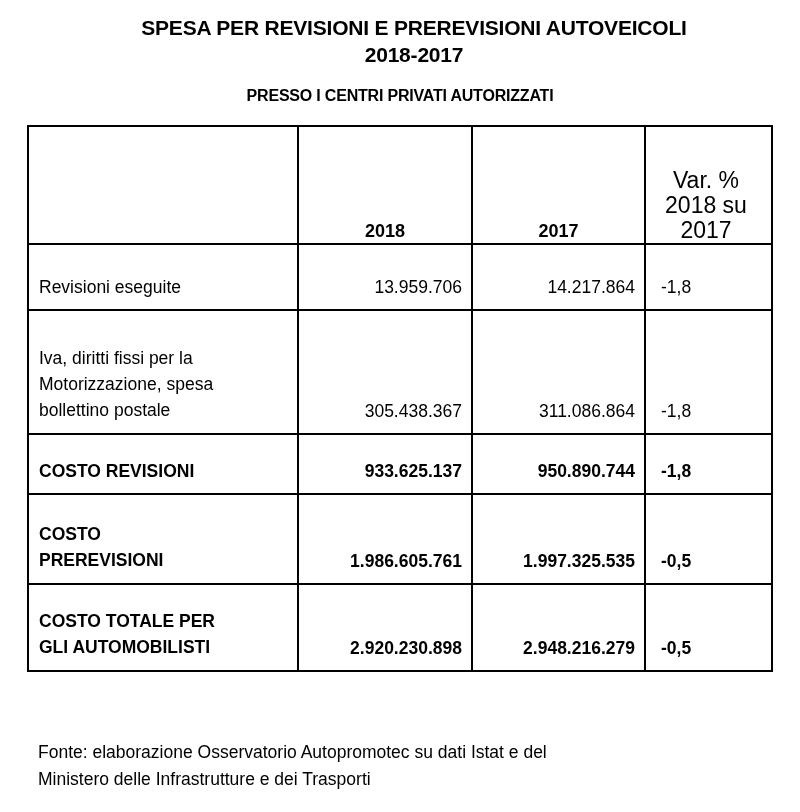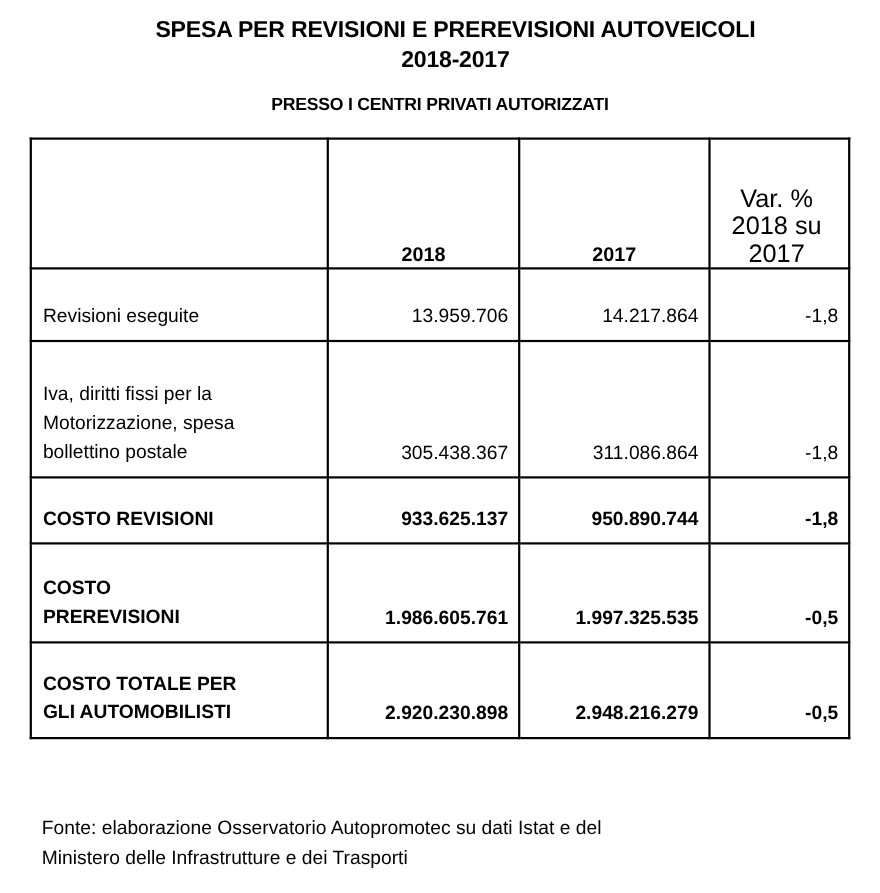--- a/index.html
+++ b/index.html
@@ -69,21 +69,20 @@
     padding: 0 6px 10px 10px;
     text-align: left;
   }
   .cell-num {
     padding: 0 9px 10px 6px;
     text-align: right;
     white-space: nowrap;
   }
   .cell-var {
     padding: 0 9px 10px 15px;
-    text-align: right;
     white-space: nowrap;
   }
 
   
   tr.header-row td { vertical-align: top; }
   .head-empty { height: 116px; }
   .head-year {
     text-align: center;
     font-weight: bold;
     font-size: 18px;

